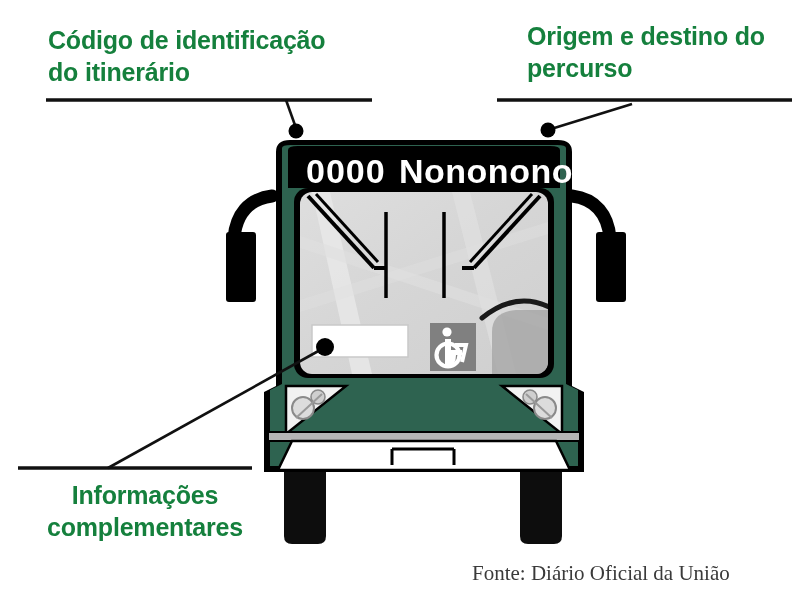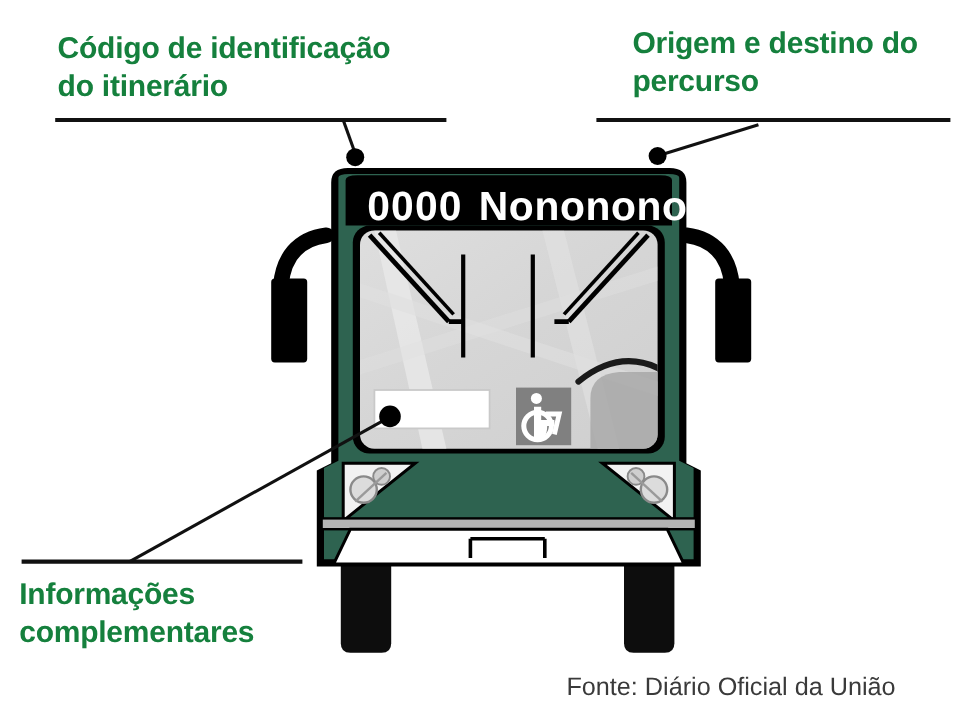--- a/index.html
+++ b/index.html
@@ -37,29 +37,30 @@
     top: 24px;
     width: 350px;
   }
   #label-origin-destination {
     left: 500px;
     top: 20px;
     width: 300px;
     margin-left: 27px;
   }
   #label-extra-info {
-    left: 16px;
+    left: 5px;
     top: 479px;
     width: 280px;
+    text-align: center;
   }
   #source-credit {
     position: absolute;
     left: 472px;
     top: 561px;
-    font-family: Liberation Sans, sans-serif;
+    font-family: Liberation Serif, serif;
     font-weight: normal;
     font-size: 21px;
     color: #3a3a3a;
     white-space: nowrap;
   }
 </style>
 </head>
 <body>
 
 <div id="page">

